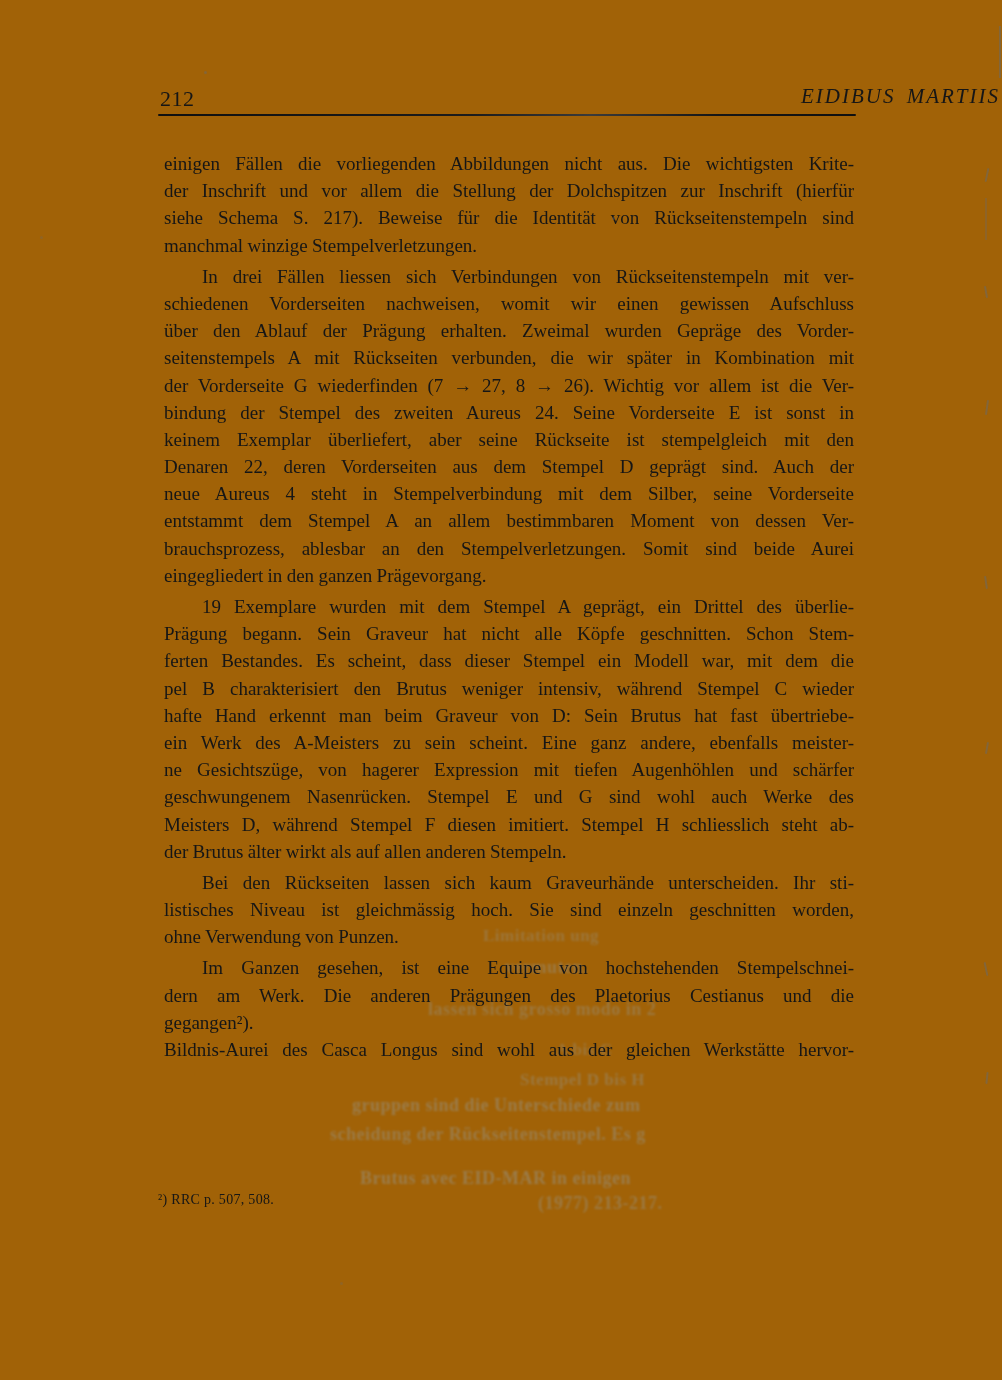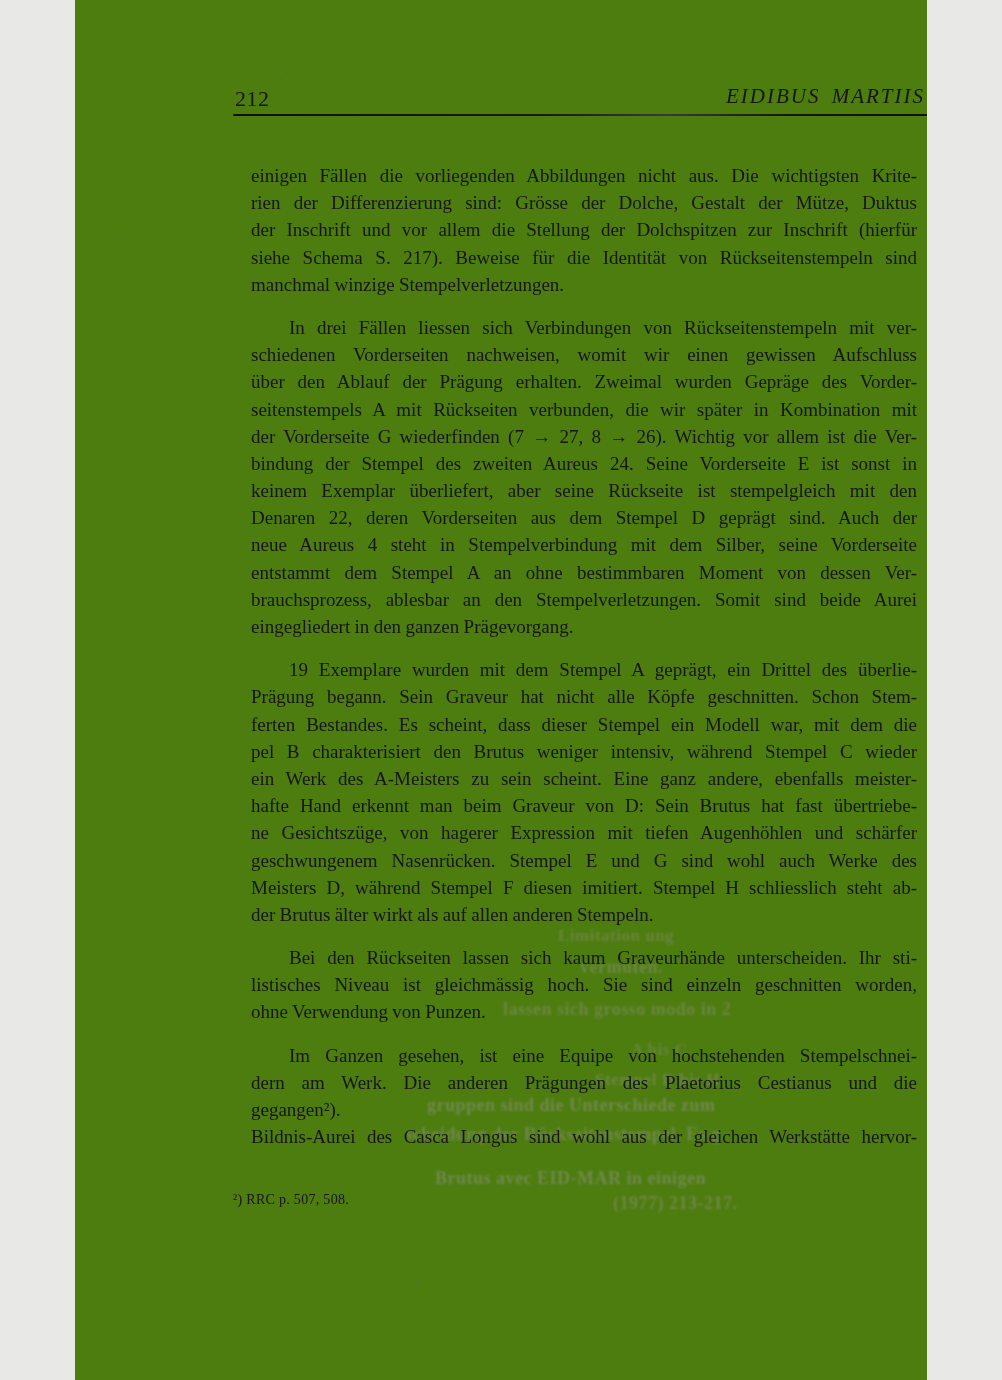--- a/index.html
+++ b/index.html
@@ -1,20 +1,20 @@
 <!DOCTYPE html>
 <html><head>
 <meta charset="utf-8">
 <style>
   html,body{margin:0;padding:0;background:#e8e8e6;}
   .page{
     position:relative;
-    width:852px;height:1380px;
+    width:1002px;height:1380px;
     margin:0 auto;
-    background:#4d7c0f;
+    background:#a16207;
     overflow:hidden;
     font-family:"Liberation Serif","DejaVu Serif",serif;
     color:#161616;
   }
   
   .page-number{
     position:absolute;left:160px;top:86px;
     font-size:22px;letter-spacing:.5px;
   }
   .running-head{
@@ -27,21 +27,21 @@
     position:absolute;left:158px;top:114px;width:698px;height:2px;
     background:linear-gradient(90deg,#101010 0%,#1c1c1c 45%,#3a3a3a 62%,#161616 80%,#101010 100%);
     border-radius:1px;
   }
   
   .body-text{
     position:absolute;left:160px;top:146px;width:698px;
     font-size:19px;line-height:27.2px;
     word-spacing:-0.4px;
   }
-  .para{margin:16px;padding:0;}
+  .para{margin:4px;padding:0;}
   .line{
     text-align:justify;
     text-align-last:justify;
     white-space:normal;
     height:27.2px;
   }
   .line.para-last{text-align-last:left;}
   .line.first-indent{padding-left:38px;}
   
   .footnote{
@@ -82,46 +82,45 @@
       <span class="bleed-line" style="left: 520px; top: 1070px; font-size: 17px; opacity: 0.42;">Stempel D bis H</span>
       <span class="bleed-line" style="left: 352px; top: 1095px; font-size: 18px; opacity: 0.5;">gruppen sind die Unterschiede zum</span>
       <span class="bleed-line" style="left: 330px; top: 1124px; font-size: 18px; opacity: 0.48;">scheidung der Rückseitenstempel. Es g</span>
       <span class="bleed-line" style="left: 360px; top: 1168px; font-size: 18px; opacity: 0.5;">Brutus avec EID-MAR in einigen</span>
       <span class="bleed-line" style="left: 538px; top: 1193px; font-size: 18px; opacity: 0.45;">(1977) 213-217.</span>
     </div>
 
   <div class="body-text">
       <div class="para">
         <div class="line">einigen Fällen die vorliegenden Abbildungen nicht aus. Die wichtigsten Krite-</div>
-        <div class="line">rien der Differenzierung sind: Grösse der Dolche, Gestalt der Mütze, Duktus</div>
         <div class="line">der Inschrift und vor allem die Stellung der Dolchspitzen zur Inschrift (hierfür</div>
         <div class="line">siehe Schema S. 217). Beweise für die Identität von Rückseitenstempeln sind</div>
         <div class="line para-last">manchmal winzige Stempelverletzungen.</div>
       </div>
       <div class="para">
         <div class="line first-indent">In drei Fällen liessen sich Verbindungen von Rückseitenstempeln mit ver-</div>
         <div class="line">schiedenen Vorderseiten nachweisen, womit wir einen gewissen Aufschluss</div>
         <div class="line">über den Ablauf der Prägung erhalten. Zweimal wurden Gepräge des Vorder-</div>
         <div class="line">seitenstempels A mit Rückseiten verbunden, die wir später in Kombination mit</div>
         <div class="line">der Vorderseite G wiederfinden (7 → 27, 8 → 26). Wichtig vor allem ist die Ver-</div>
         <div class="line">bindung der Stempel des zweiten Aureus 24. Seine Vorderseite E ist sonst in</div>
         <div class="line">keinem Exemplar überliefert, aber seine Rückseite ist stempelgleich mit den</div>
         <div class="line">Denaren 22, deren Vorderseiten aus dem Stempel D geprägt sind. Auch der</div>
         <div class="line">neue Aureus 4 steht in Stempelverbindung mit dem Silber, seine Vorderseite</div>
-        <div class="line">entstammt dem Stempel A an ohne bestimmbaren Moment von dessen Ver-</div>
+        <div class="line">entstammt dem Stempel A an allem bestimmbaren Moment von dessen Ver-</div>
         <div class="line">brauchsprozess, ablesbar an den Stempelverletzungen. Somit sind beide Aurei</div>
         <div class="line para-last">eingegliedert in den ganzen Prägevorgang.</div>
       </div>
       <div class="para">
         <div class="line first-indent">19 Exemplare wurden mit dem Stempel A geprägt, ein Drittel des überlie-</div>
         <div class="line">Prägung begann. Sein Graveur hat nicht alle Köpfe geschnitten. Schon Stem-</div>
         <div class="line">ferten Bestandes. Es scheint, dass dieser Stempel ein Modell war, mit dem die</div>
         <div class="line">pel B charakterisiert den Brutus weniger intensiv, während Stempel C wieder</div>
+        <div class="line">hafte Hand erkennt man beim Graveur von D: Sein Brutus hat fast übertriebe-</div>
         <div class="line">ein Werk des A-Meisters zu sein scheint. Eine ganz andere, ebenfalls meister-</div>
-        <div class="line">hafte Hand erkennt man beim Graveur von D: Sein Brutus hat fast übertriebe-</div>
         <div class="line">ne Gesichtszüge, von hagerer Expression mit tiefen Augenhöhlen und schärfer</div>
         <div class="line">geschwungenem Nasenrücken. Stempel E und G sind wohl auch Werke des</div>
         <div class="line">Meisters D, während Stempel F diesen imitiert. Stempel H schliesslich steht ab-</div>
         <div class="line para-last">der Brutus älter wirkt als auf allen anderen Stempeln.</div>
       </div>
       <div class="para">
         <div class="line first-indent">Bei den Rückseiten lassen sich kaum Graveurhände unterscheiden. Ihr sti-</div>
         <div class="line">listisches Niveau ist gleichmässig hoch. Sie sind einzeln geschnitten worden,</div>
         <div class="line para-last">ohne Verwendung von Punzen.</div>
       </div>

